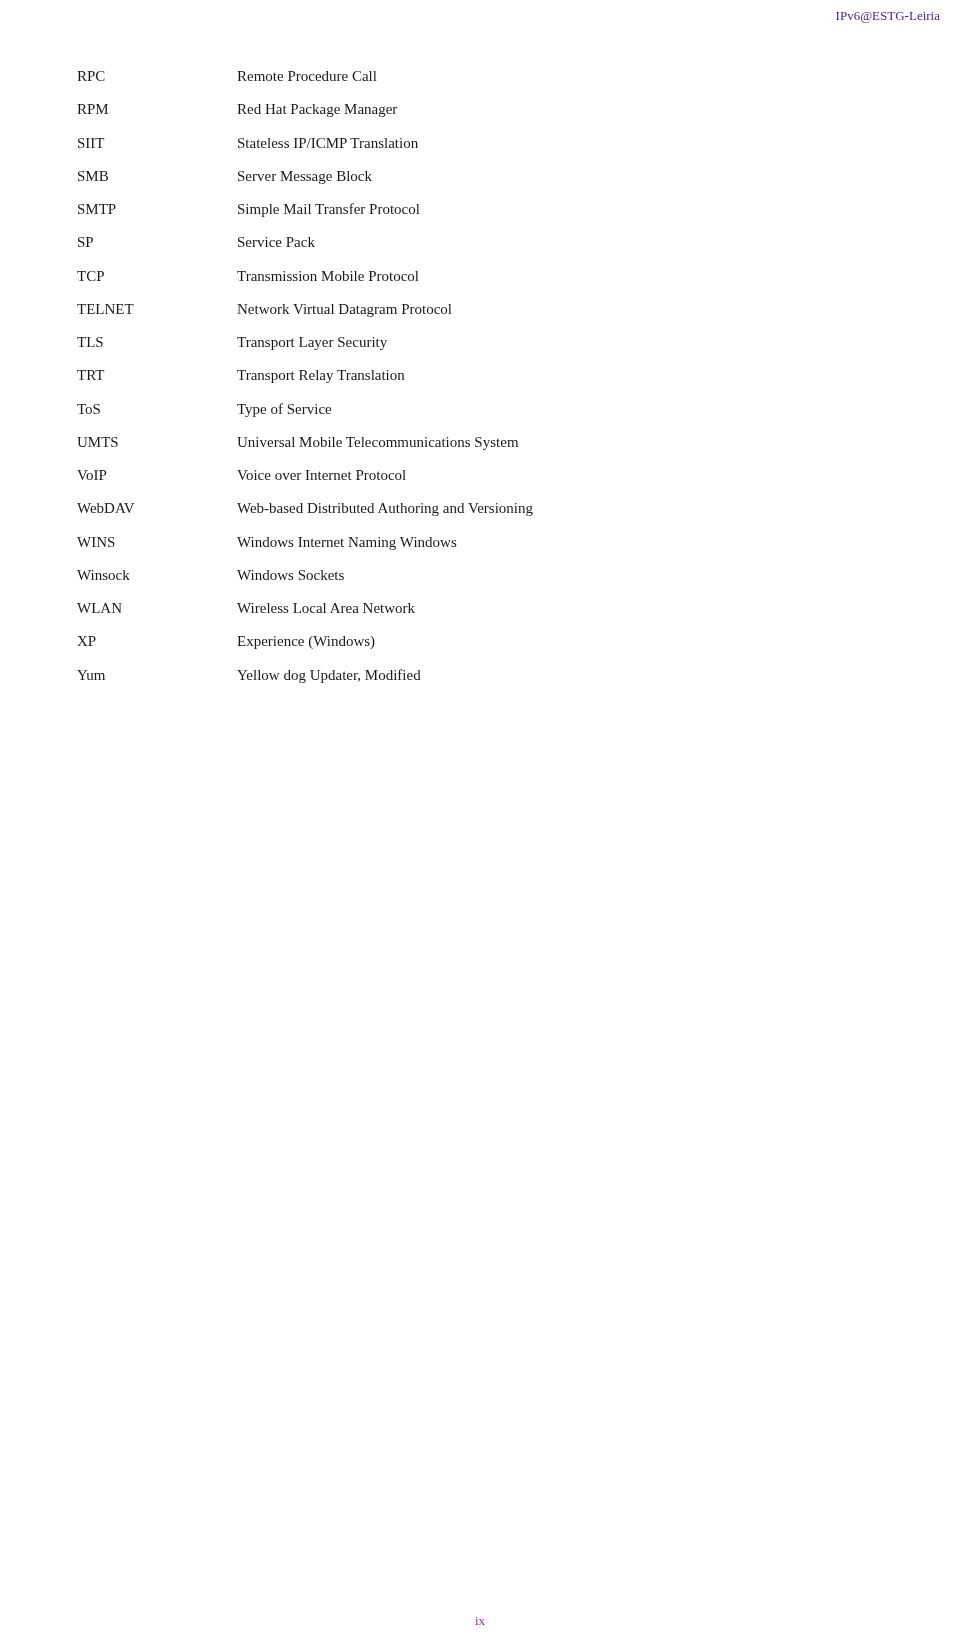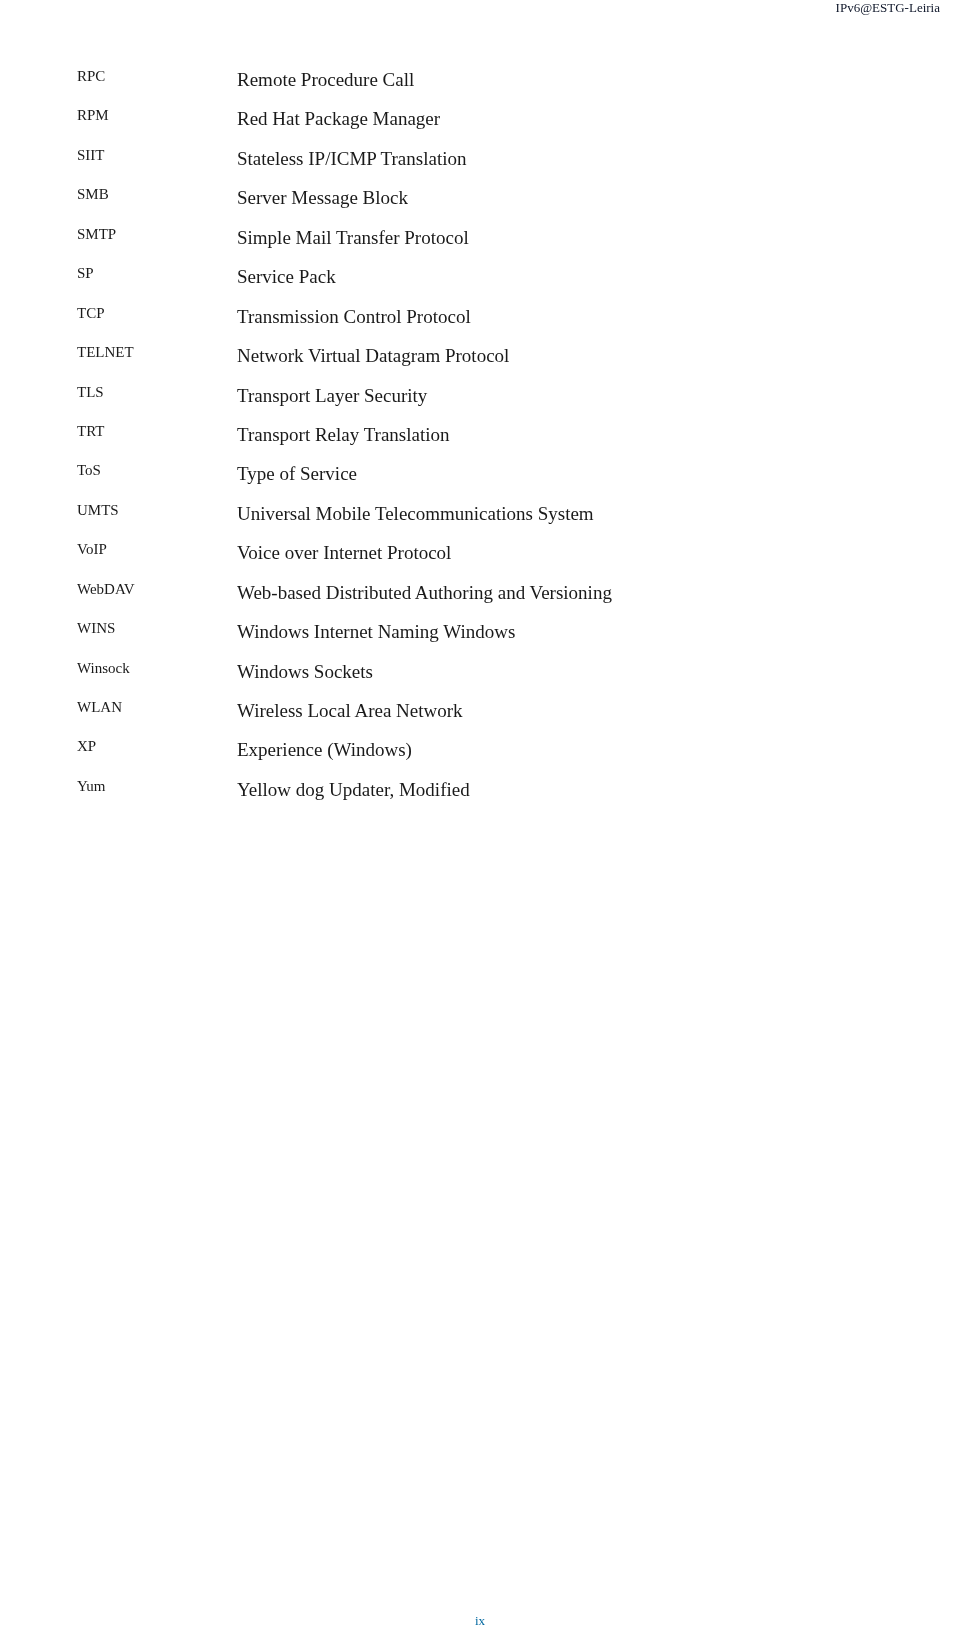--- a/index.html
+++ b/index.html
@@ -13,33 +13,33 @@
       font-family: "Times New Roman", Times, serif;
       font-size: 15px;
       color: #1a1a1a;
       width: 960px;
       min-height: 1647px;
       position: relative;
     }
 
     .page-header {
       position: absolute;
-      top: 0;
+      top: 8px;
       right: 20px;
       font-size: 13px;
-      color: #0f172a;
+      color: #4c1d95;
     }
 
     .page-footer {
       position: absolute;
       bottom: 18px;
       left: 50%;
       transform: translateX(-50%);
       font-size: 13px;
-      color: #0369a1;
+      color: #a21caf;
     }
 
     .content {
       padding: 60px 80px 80px 77px;
     }
 
     .acronym-table {
       width: 100%;
       border-collapse: collapse;
     }
@@ -50,21 +50,21 @@
       line-height: 1.55;
     }
 
     .acronym-table tr td:first-child {
       width: 160px;
       font-size: 15px;
       padding-right: 20px;
     }
 
     .acronym-table tr td:last-child {
-      font-size: 19px;
+      font-size: 15px;
       margin-left: 20px;
     }
   </style>
 </head>
 <body>
 
 <div class="page-header">
   <span>IPv6@ESTG-Leiria</span>
 </div>
 
@@ -90,21 +90,21 @@
         <tr>
           <td>SMTP</td>
           <td>Simple Mail Transfer Protocol</td>
         </tr>
         <tr>
           <td>SP</td>
           <td>Service Pack</td>
         </tr>
         <tr>
           <td>TCP</td>
-          <td>Transmission Control Protocol</td>
+          <td>Transmission Mobile Protocol</td>
         </tr>
         <tr>
           <td>TELNET</td>
           <td>Network Virtual Datagram Protocol</td>
         </tr>
         <tr>
           <td>TLS</td>
           <td>Transport Layer Security</td>
         </tr>
         <tr>

